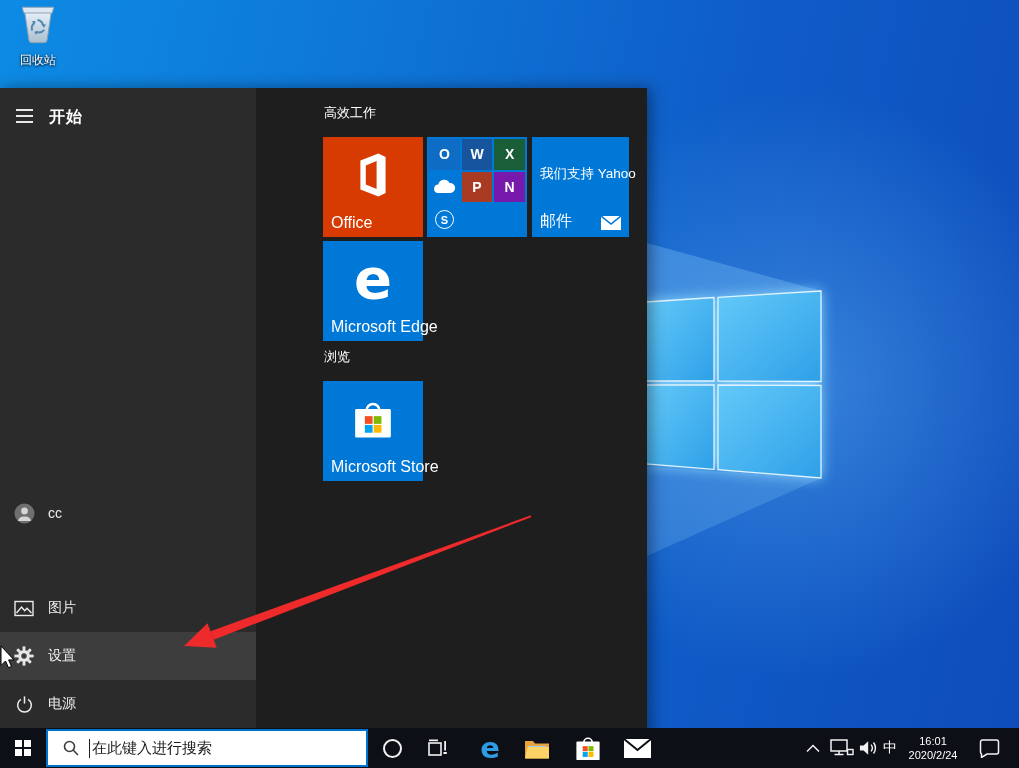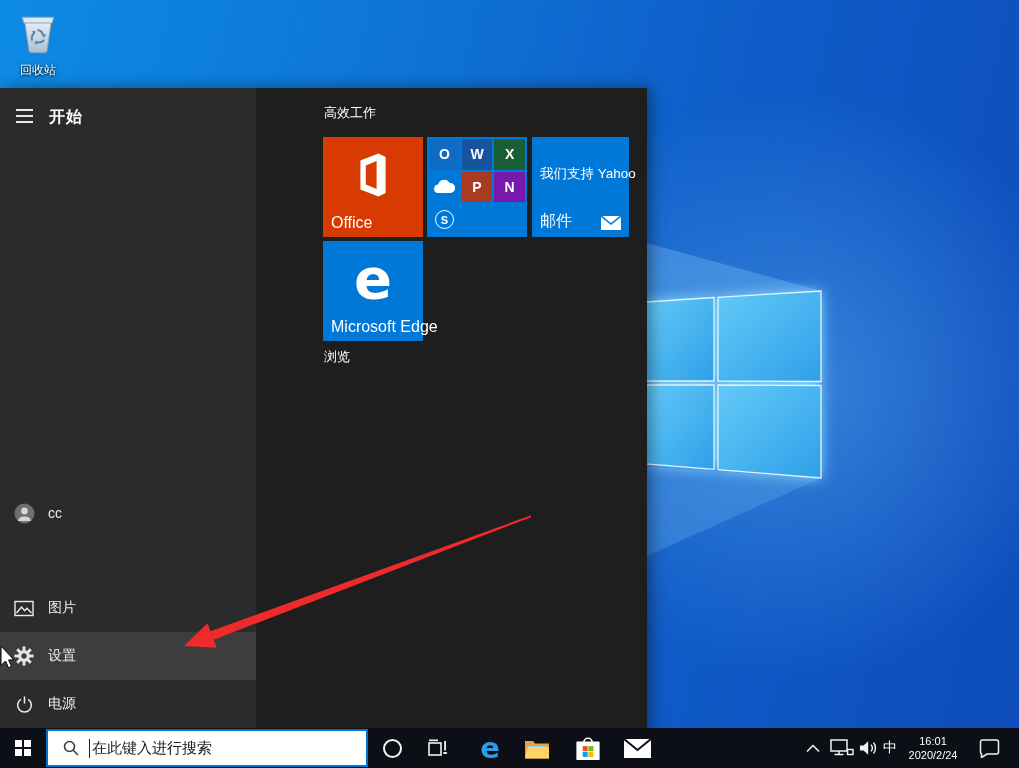--- a/index.html
+++ b/index.html
@@ -11,21 +11,21 @@
   }
   
   .desktop {
     position:absolute; inset:0; z-index:0;
     background-image:
       radial-gradient(circle 420px at 800px 385px, rgba(120,200,255,.38), rgba(120,200,255,0) 70%),
       linear-gradient(102deg,#0d8be4 0%, #0e74d6 35%, #0f5cc8 65%, #0e4cbb 100%);
   }
   .wallpaper-svg { position:absolute; inset:0; }
   
-  .recycle-bin { position:absolute; left:14px; top:10px; width:48px; text-align:center; z-index:1; }
+  .recycle-bin { position:absolute; left:14px; top:0; width:48px; text-align:center; z-index:1; }
   .recycle-bin .label {
     display:block; margin-top:2px; color:#fff; font-size:12px;
     text-shadow:0 1px 2px rgba(0,0,0,.85), 0 0 3px rgba(0,0,0,.6);
   }
   
   .start-menu {
     position:absolute; left:0; top:88px; width:647px; height:752px; z-index:5;
     display:flex; box-shadow:4px 0 14px rgba(0,0,0,.4);
   }
   .sm-sidebar { width:256px; background:#2b2b2b; position:relative; flex:none; }
@@ -248,20 +248,33 @@
     <div class="tile tile-blue" style="left:67px; top:153px">
       <div class="tile-center">
           <span class="edge-glyph">e</span>
         </div>
       <span class="tlabel">Microsoft Edge</span>
     </div>
 
 
     <div class="group-title" style="left:68px; top:260px">浏览</div>
 
+    <div class="tile tile-blue" style="left:67px; top:293px">
+      <div class="tile-center">
+        <svg width="40" height="44" viewBox="0 0 28 30">
+          <path d="M9.5 9 a4.5 4.5 0 0 1 9 0" fill="none" stroke="#fff" stroke-width="1.8"></path>
+          <rect x="1.5" y="8" width="25" height="20" rx="1" fill="#fff"></rect>
+          <rect x="8.3" y="13" width="5.4" height="5.4" fill="#f25022"></rect>
+          <rect x="14.5" y="13" width="5.4" height="5.4" fill="#7fba00"></rect>
+          <rect x="8.3" y="19.2" width="5.4" height="5.4" fill="#00a4ef"></rect>
+          <rect x="14.5" y="19.2" width="5.4" height="5.4" fill="#ffb900"></rect>
+        </svg>
+      </div>
+      <span class="tlabel">Microsoft Store</span>
+    </div>
   </div>
 </div>
 
 <div class="taskbar">
   <div class="tb-start">
     <span class="win-logo">
         <i></i>
         <i></i>
         <i></i>
         <i></i>

